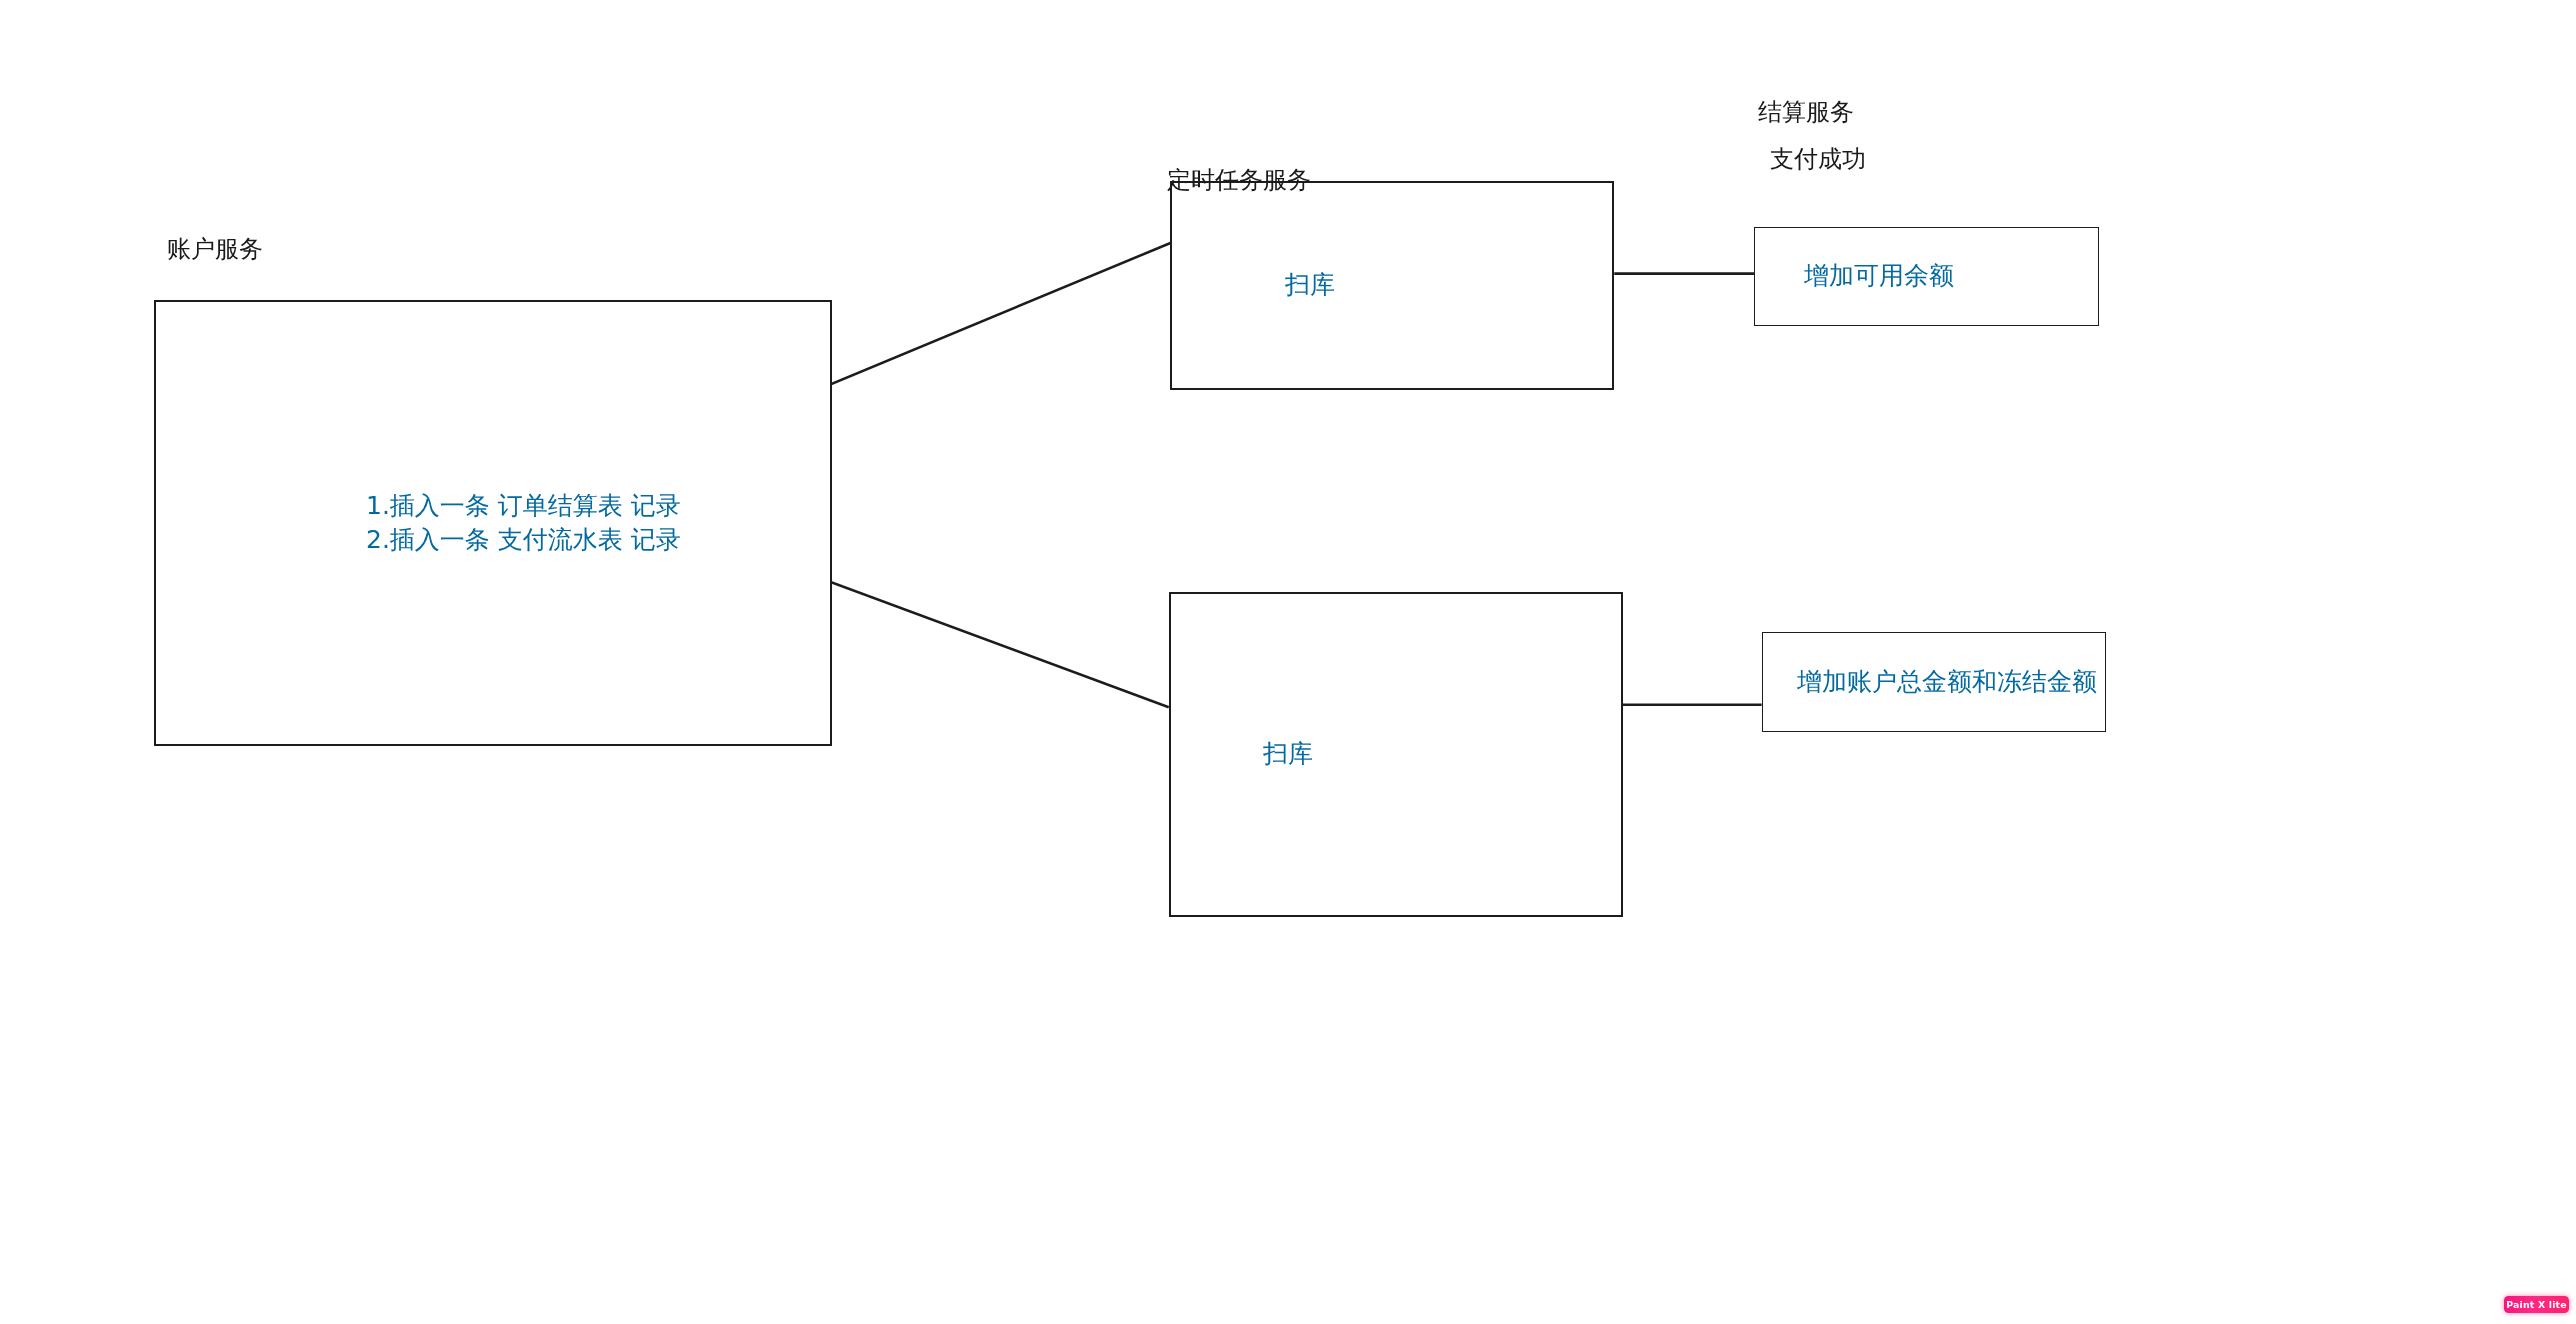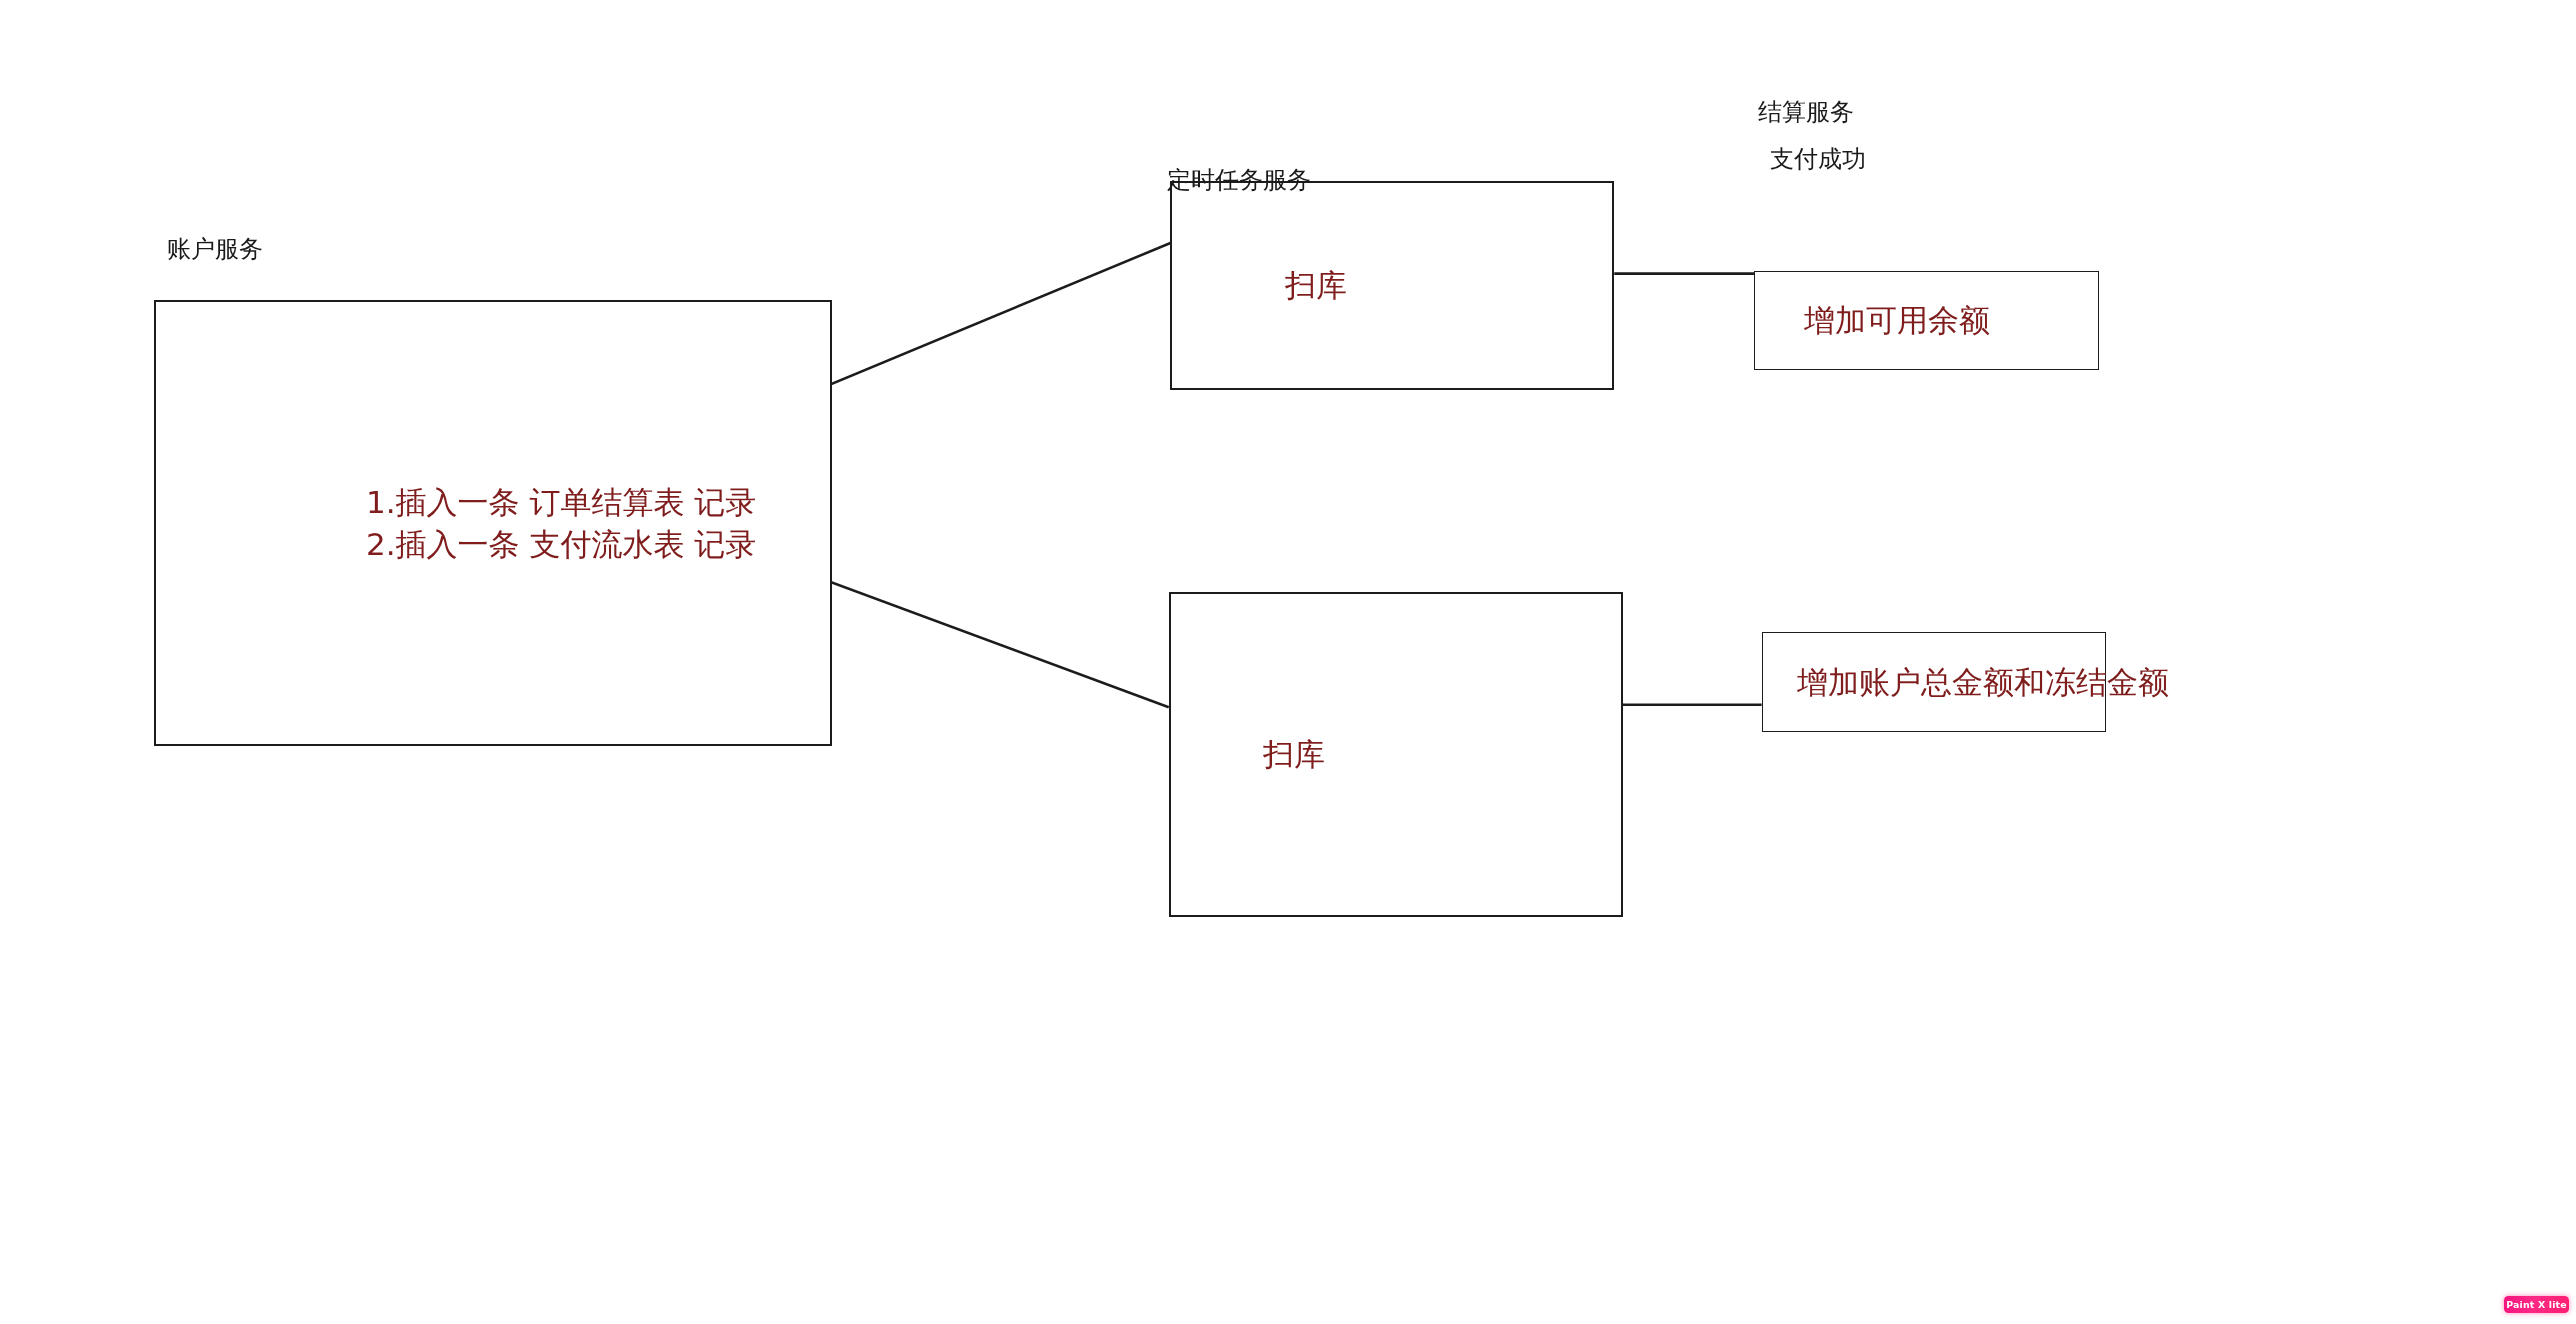--- a/index.html
+++ b/index.html
@@ -31,23 +31,23 @@
   .node {
     position: absolute;
     z-index: 2;
     box-sizing: border-box;
     background: #ffffff;
     border: 2.6px solid #1c1c1c;
     display: flex;
     align-items: center;
   }
   .node-label {
-    font-size: 31px;
+    font-size: 25px;
     line-height: 1.45;
-    color: #7f1d1d;
+    color: #0369a1;
     white-space: nowrap;
   }
   
   #node-payment-success {
     left: 154px;
     top: 300px;
     width: 678px;
     height: 446px;
     justify-content: flex-start;
     padding-left: 24px;
@@ -75,21 +75,20 @@
   }
   #node-scan-account .node-label { margin-left: 92px; }
 
   #node-add-balance {
     left: 1754px;
     top: 227px;
     width: 345px;
     height: 99px;
     justify-content: flex-start;
     border-width: 1.7px;
-    margin-top: 44px;
   }
   #node-add-balance .node-label { margin-left: 49px; }
 
   #node-add-total-frozen {
     left: 1762px;
     top: 632px;
     width: 344px;
     height: 100px;
     justify-content: flex-start;
     border-width: 1.7px;

